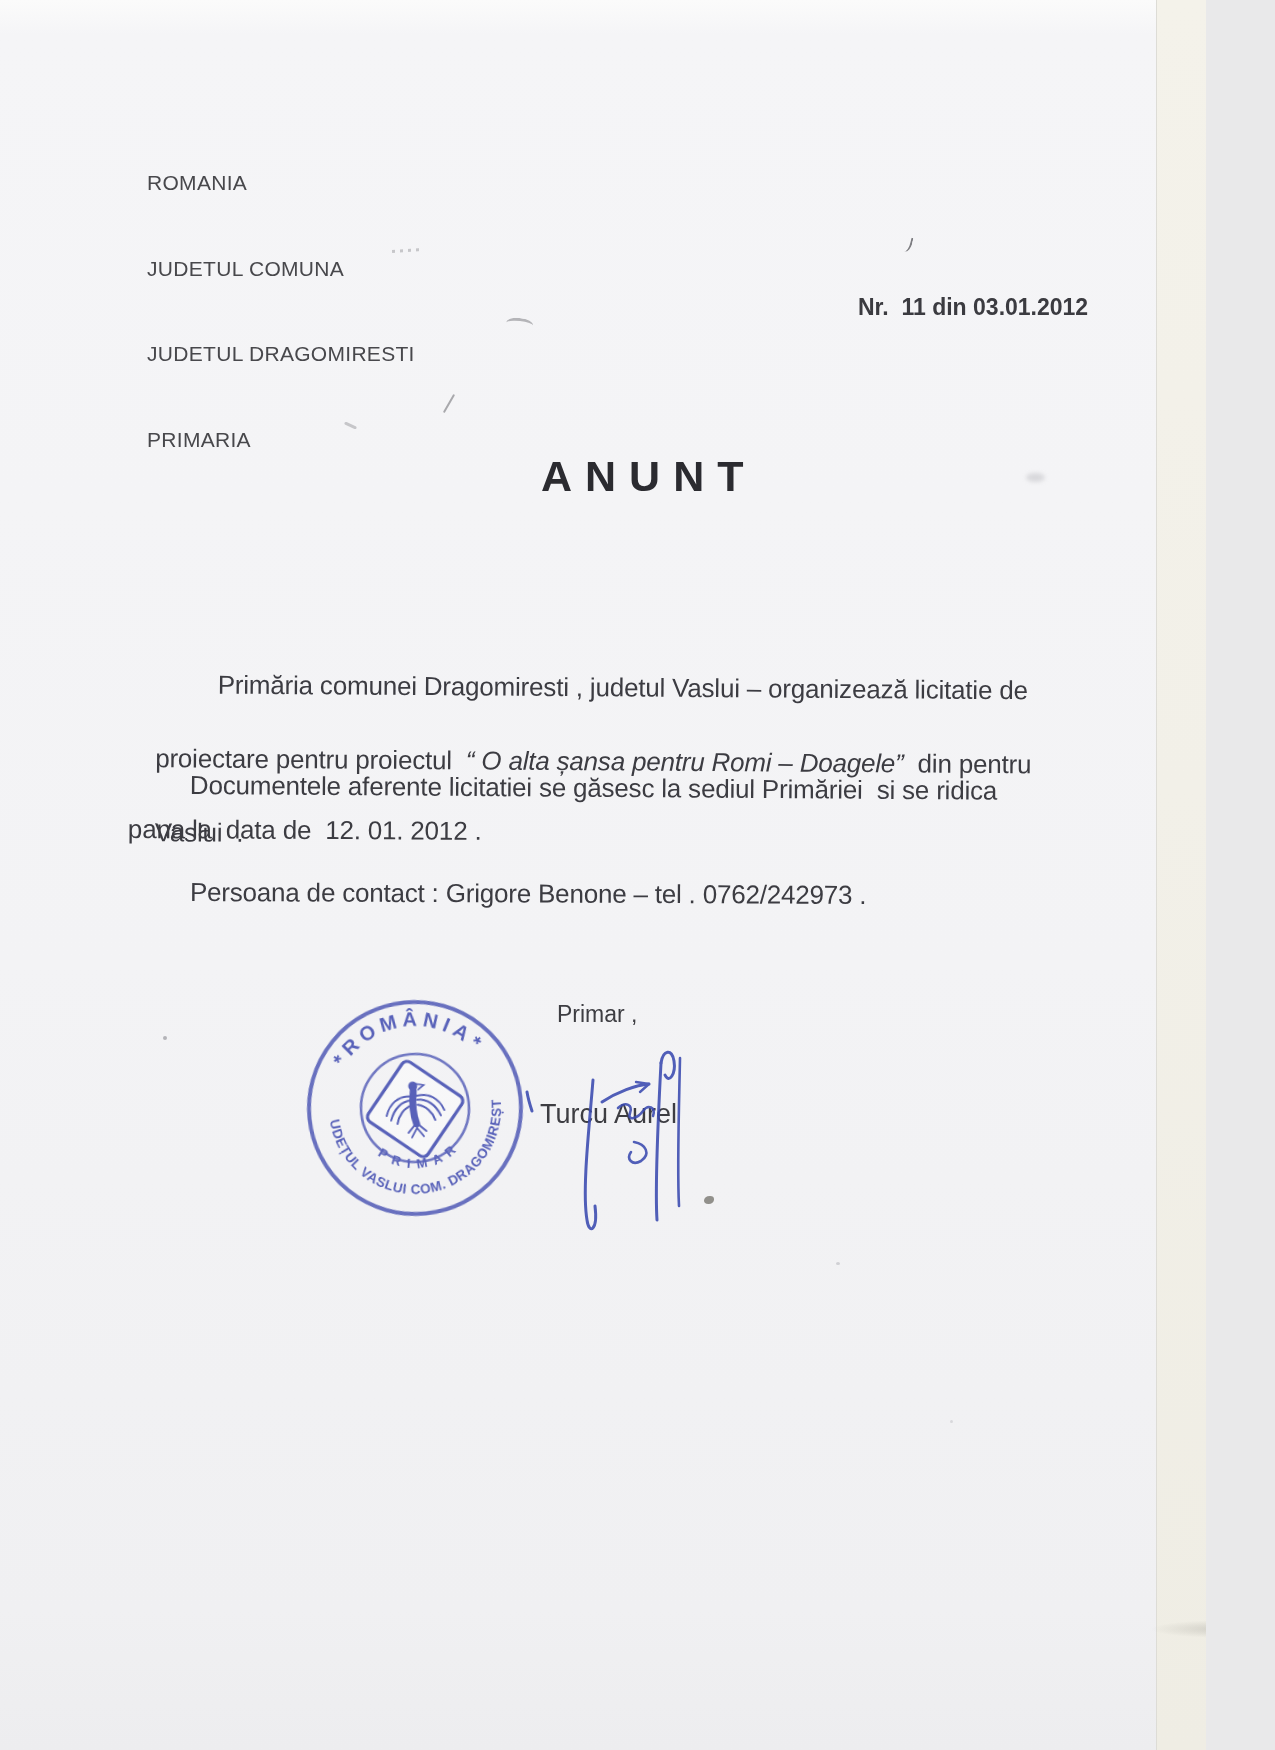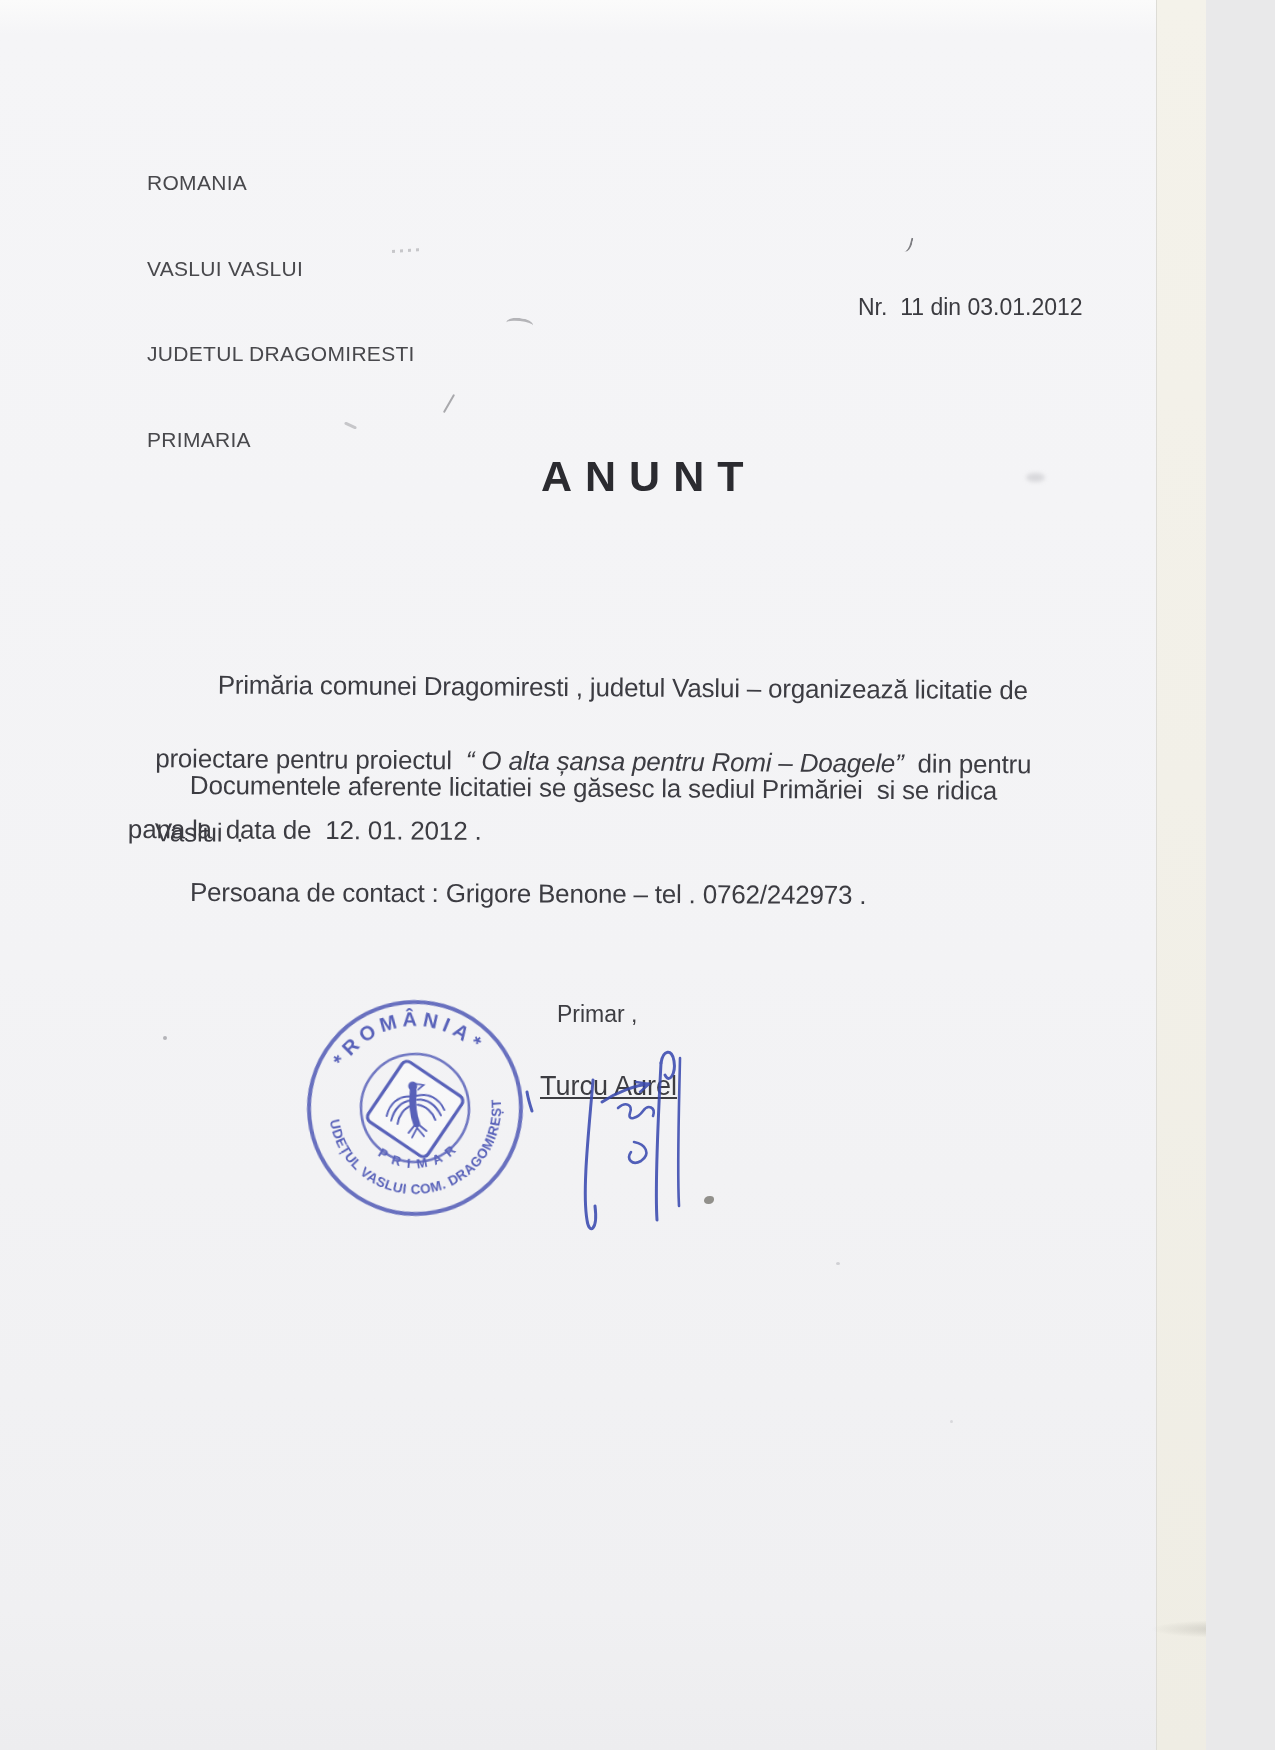--- a/index.html
+++ b/index.html
@@ -15,33 +15,33 @@
     position:absolute; top:0; right:0; width:49px; height:1750px;
     background:linear-gradient(180deg,#f4f2ea 0%,#f2f0e8 45%,#efede4 100%);
     border-left:1px solid #dddcd6;
   }
   .edge-line{
     position:absolute; top:0; left:1222px; width:2px; height:1750px;
     background:linear-gradient(180deg,rgba(190,190,185,.55),rgba(190,190,185,.15) 30%,rgba(190,190,185,.35));
   }
   .t{position:absolute; white-space:pre-wrap;}
   .header-block{left:147px; top:112px; font-size:21px; line-height:28.5px; letter-spacing:.3px; color:#48484c;}
-  .ref{left:858px; top:294px; font-size:23px; color:#3b3b40;}
+  .ref{left:858px; top:294px; font-size:23px; color:#3b3b40;font-weight:bold;}
   .title{
     left:513px; top:452px; font-size:43px; font-weight:bold;
     letter-spacing:13px; color:#2b2b30;margin-left:28px;
   }
   .body-text{font-size:26px; letter-spacing:-.2px; color:#3c3c42;}
   .para1{left:128px; top:629px; line-height:37px; width:1020px; transform:rotate(.4deg); transform-origin:left top;}
   .indent{display:inline-block; width:62px;}
   .p2l1{left:190px; top:770px; transform:rotate(.4deg); transform-origin:left top;}
   .p2l2{left:128px; top:814px; transform:rotate(.3deg); transform-origin:left top;}
   .para3{left:190px; top:877px; transform:rotate(.25deg); transform-origin:left top;}
   .sig-role{left:557px; top:1001px; font-size:23px;}
-  .sig-name{left:540px; top:1071px; font-size:27px;text-decoration:underline;}
+  .sig-name{left:540px; top:1099px; font-size:27px;}
   .stamp{position:absolute; left:303px; top:996px; width:224px; height:224px; transform:rotate(-6deg); filter:blur(.35px); opacity:.92;}
   .signature{position:absolute; left:505px; top:1038px; width:200px; height:205px; opacity:.88;}
   .em{font-style:italic;}
   
   .art{position:absolute;}
   .a-slash{left:448px; top:393px; width:2px; height:21px; background:#8f8f93; transform:rotate(30deg); border-radius:2px; opacity:.75;}
   .a-dash{left:506px; top:318px; width:27px; height:9px; border-top:3px solid #9a9a9e; border-radius:55%; transform:rotate(6deg); opacity:.7;}
   .a-squig{left:903px; top:237px; width:7px; height:15px; border-right:2.5px solid #606065; border-radius:0 0 70% 0; transform:rotate(12deg); opacity:.8;}
   .a-dots{left:392px; top:249px; width:30px; height:3px; background:repeating-linear-gradient(90deg,#a8a8ac 0 3px,transparent 3px 8px); transform:rotate(-4deg); opacity:.6;}
   .a-mark{left:344px; top:424px; width:13px; height:3px; background:#a7a7ab; border-radius:3px; transform:rotate(24deg); opacity:.6;}
@@ -59,21 +59,21 @@
 </head>
 <body>
 
 <div class="page">
 
   <div class="edge-line"></div>
   <div class="edge-strip"></div>
 
   <div class="t header-block">
     <div>ROMANIA</div>
-    <div>VASLUI VASLUI</div>
+    <div>JUDETUL COMUNA</div>
     <div>JUDETUL DRAGOMIRESTI</div>
     <div>PRIMARIA</div>
   </div>
 
   <div class="t ref">Nr.  11 din 03.01.2012</div>
 
   <div class="t title">ANUNT</div>
 
   <div class="t body-text para1">
     <span class="indent"></span><span>Primăria comunei Dragomiresti , judetul Vaslui – organizează licitatie de</span><br>

